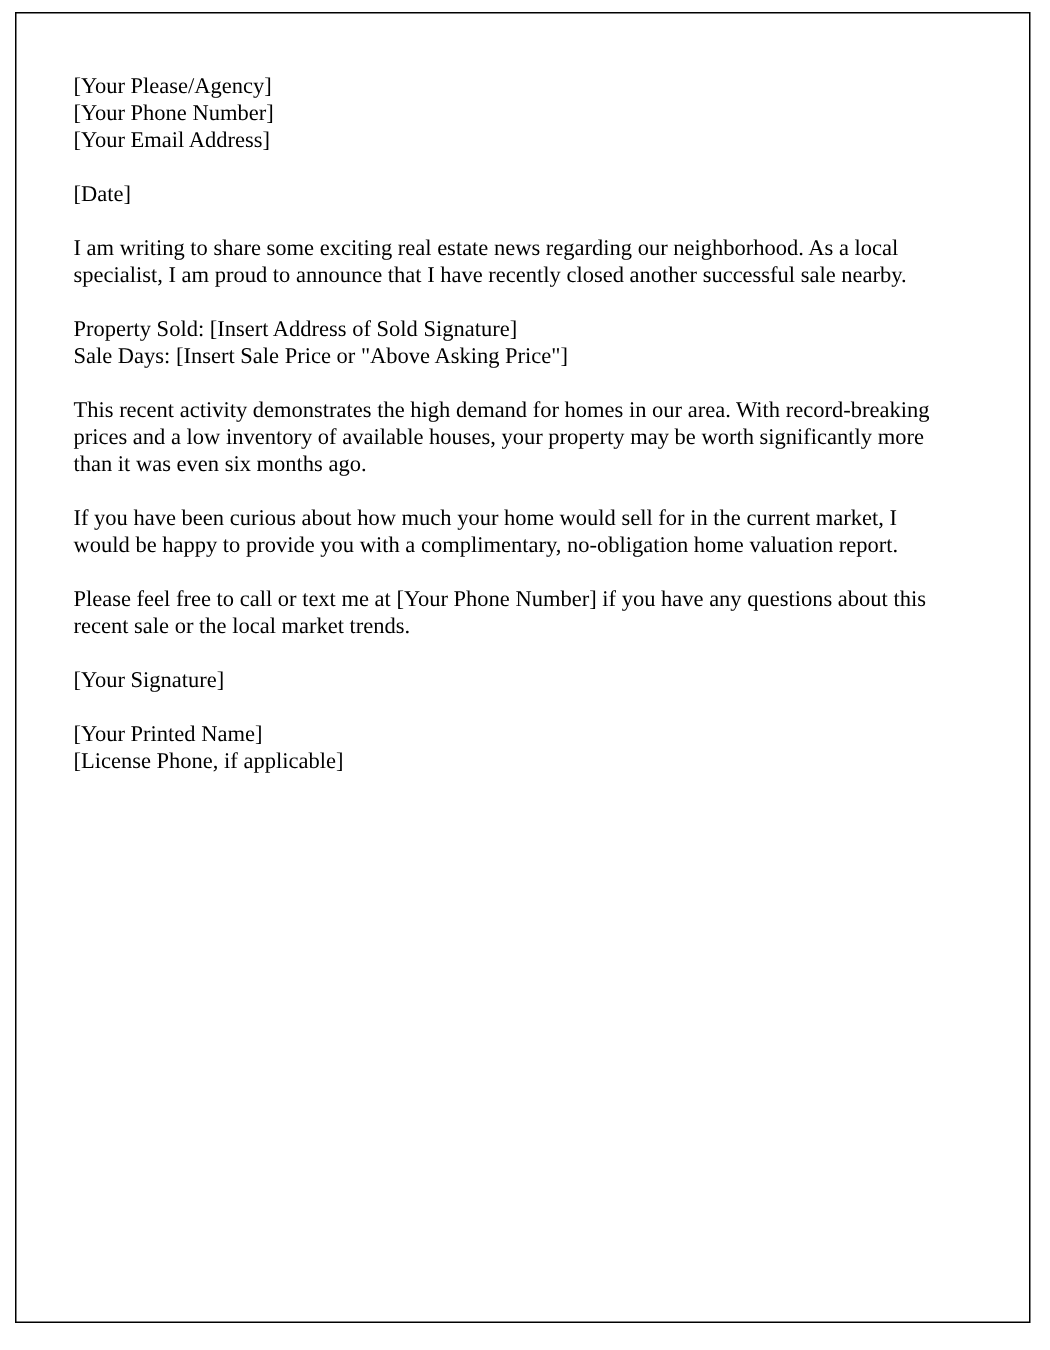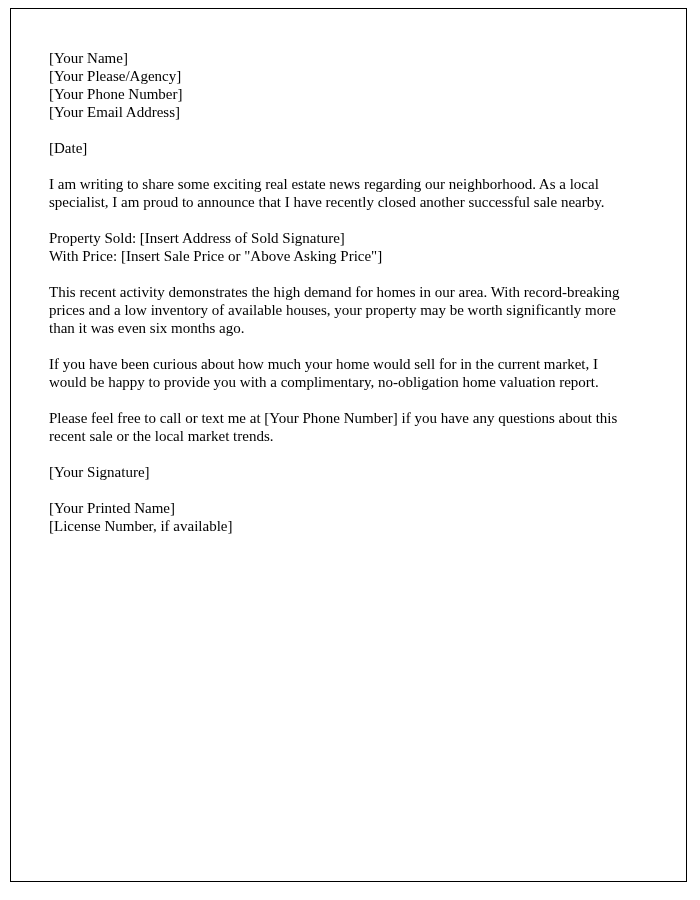--- a/index.html
+++ b/index.html
@@ -41,48 +41,47 @@
     font-weight: normal;
   }
 </style>
 </head>
 <body>
 
 <div class="page">
   <div class="letter">
 
     <div class="block">
-      <div class="line">[Your Name]</div>
       <div class="line">[Your Please/Agency]</div>
       <div class="line">[Your Phone Number]</div>
       <div class="line">[Your Email Address]</div>
     </div>
 
     <div class="block">
       <div class="line">[Date]</div>
     </div>
 
 
     <p class="para">I am writing to share some exciting real estate news regarding our neighborhood. As a local specialist, I am proud to announce that I have recently closed another successful sale nearby.</p>
 
     <div class="block">
       <div class="line"><span class="bold">Property Sold:</span><span> [Insert Address of Sold Signature]</span></div>
-      <div class="line"><span class="bold">With Price:</span><span> [Insert Sale Price or "Above Asking Price"]</span></div>
+      <div class="line"><span class="bold">Sale Days:</span><span> [Insert Sale Price or "Above Asking Price"]</span></div>
     </div>
 
     <p class="para">This recent activity demonstrates the high demand for homes in our area. With record-breaking prices and a low inventory of available houses, your property may be worth significantly more than it was even six months ago.</p>
 
     <p class="para">If you have been curious about how much your home would sell for in the current market, I would be happy to provide you with a complimentary, no-obligation home valuation report.</p>
 
     <p class="para">Please feel free to call or text me at [Your Phone Number] if you have any questions about this recent sale or the local market trends.</p>
 
 
     <div class="block">
       <div class="line">[Your Signature]</div>
     </div>
 
     <div class="block">
       <div class="line">[Your Printed Name]</div>
-      <div class="line">[License Number, if available]</div>
+      <div class="line">[License Phone, if applicable]</div>
     </div>
 
   </div>
 </div>
 
 </body></html>

